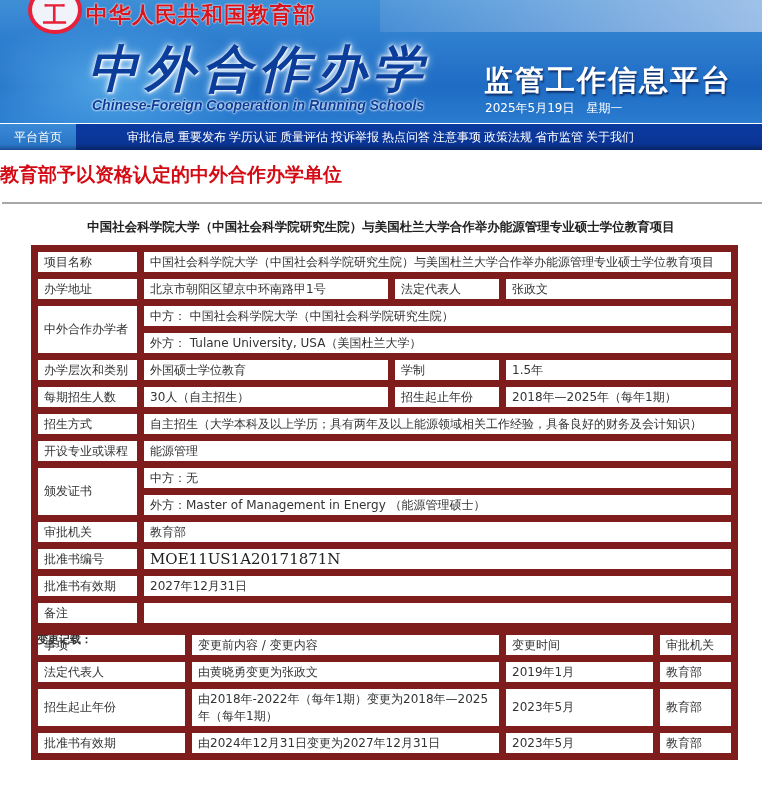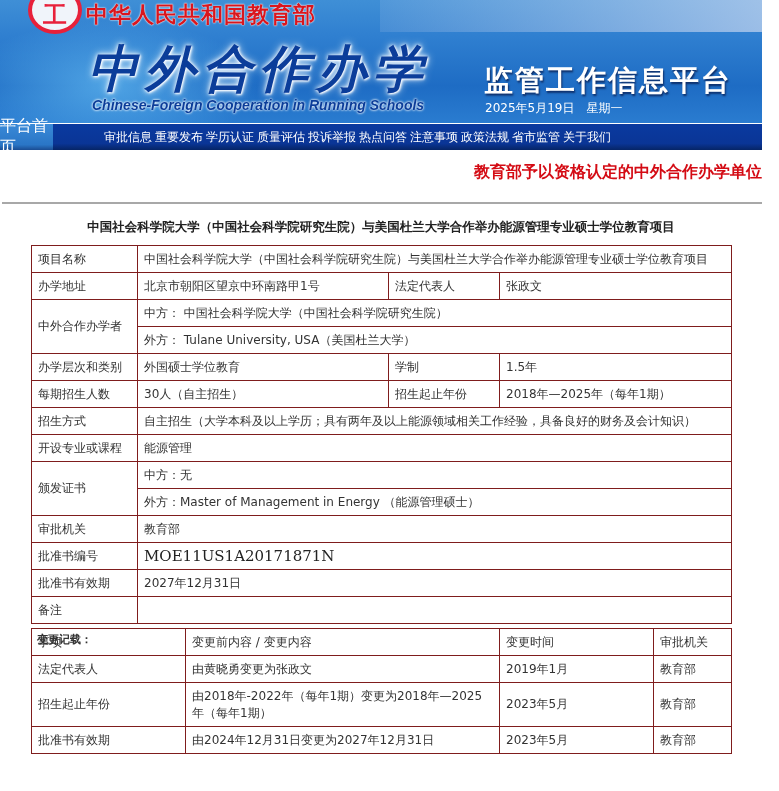--- a/index.html
+++ b/index.html
@@ -51,42 +51,42 @@
     position: absolute; left: 485px; top: 100px; font-size: 12px; color: #ffffff;
   }
 
   
   .nav {
     position: absolute; left: 0; top: 124px; width: 762px; height: 26px;
     background: linear-gradient(180deg, #0a3aa0 0%, #0a3596 75%, #062566 100%);
     display: flex; align-items: center;
   }
   .nav .home {
-    width: 53px; height: 26px; background: linear-gradient(180deg, #3a8ad8 0%, #2a76c6 80%, #1a4c92 100%);
-    color: #fff; font-size: 16px; display: flex; align-items: center; justify-content: center;
+    width: 76px; height: 26px; background: linear-gradient(180deg, #3a8ad8 0%, #2a76c6 80%, #1a4c92 100%);
+    color: #fff; font-size: 12px; display: flex; align-items: center; justify-content: center;
   }
   .nav .links { margin-left: 51px; display: flex; gap: 3px; }
   .nav .links span { color: #fff; font-size: 12px; white-space: nowrap; cursor: pointer; }
 
   
   .page-heading {
-    position: absolute; left: 0; top: 162px; width: 762px; text-align: right;
-    color: #d40b14; font-size: 16px; font-weight: bold;
+    position: absolute; left: 0; top: 162px; width: 762px; text-align: left;
+    color: #d40b14; font-size: 19px; font-weight: bold;
   }
   .divider {
     position: absolute; left: 2px; top: 202px; width: 760px; height: 2px; background: #a8a8a8;
   }
   .project-title {
     position: absolute; left: 0; top: 219px; width: 762px; text-align: center;
     font-size: 12.5px; font-weight: bold; color: #222;
   }
 
   
   table { border-collapse: collapse; position: absolute; left: 31px; table-layout: fixed; }
-  td { border: 1px solid #7f1d1d; font-size: 12px; color: #333; padding: 0 6px; height: 27px; vertical-align: middle; white-space: nowrap; overflow: hidden; }
+  td { border: 7px solid #7f1d1d; font-size: 12px; color: #333; padding: 0 6px; height: 27px; vertical-align: middle; white-space: nowrap; overflow: hidden; }
   .info { top: 245px; width: 700px; }
   .info td.lbl { color: #333; }
   .info td.code { font-family: "DejaVu Serif", serif; font-size: 15px; color: #222; }
 
   .changes-title {
     position: absolute; left: 37px; top: 632px; font-size: 11px; font-weight: bold; color: #333;
   }
   .changes { top: 628px; width: 700px; }
   .changes td.wrap { white-space: normal; line-height: 17px; }
 </style>

